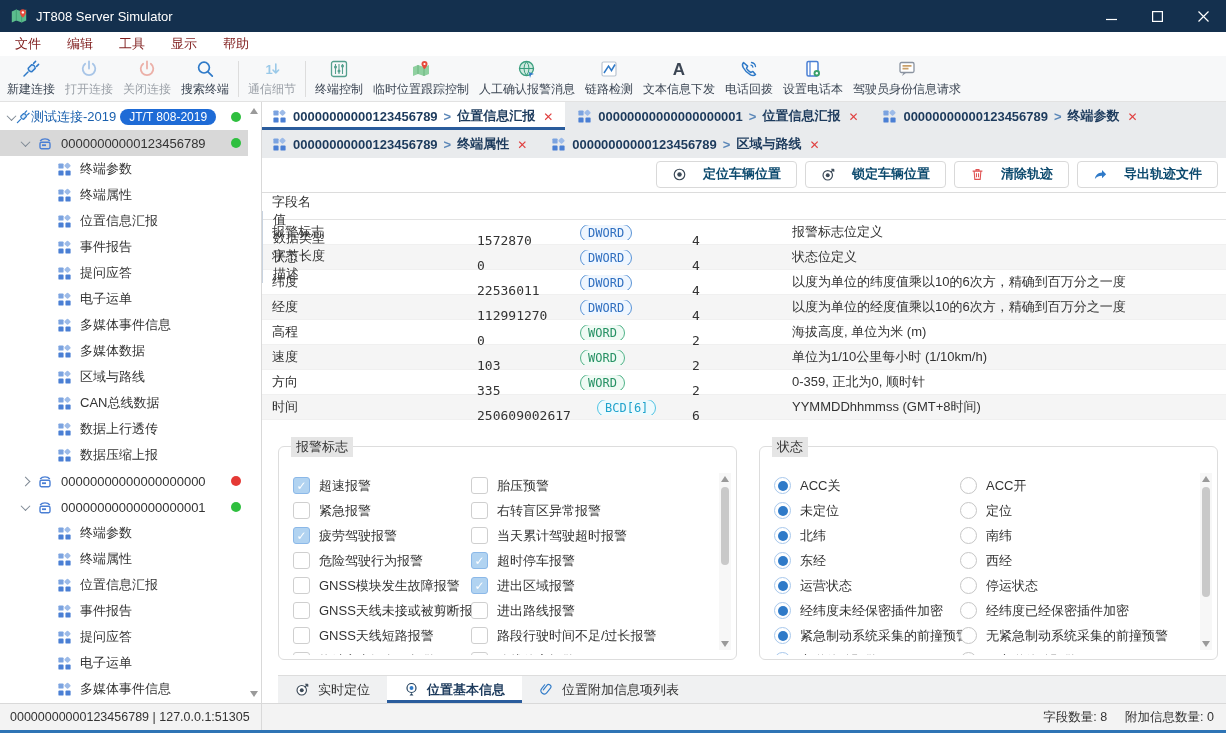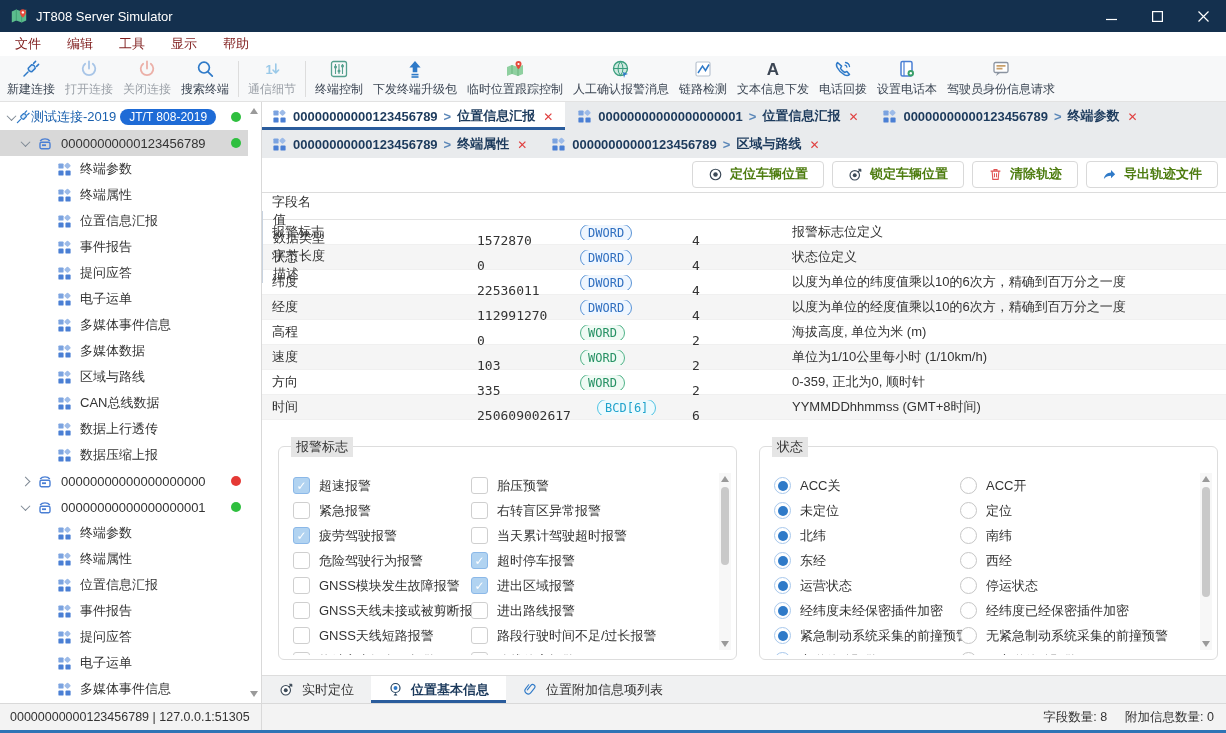--- a/index.html
+++ b/index.html
@@ -54,21 +54,21 @@
 
   .tabstrip { background:#e9ebed; }
   .tabrow { display:flex; height:28px; }
   .tab { display:flex; align-items:center; gap:6px; padding:0 10px; margin-right:2px; font-weight:600; color:#1c3a5c; }
   .tab.on { background:#fff; box-shadow:inset 0 -3px 0 #2a5c9c; }
   .tab .gt::after { content:">"; color:#5b87b8; font-weight:700; }
   .tab .x { width:14px; text-align:center; }
   .tab .x::after { content:"✕"; color:#e03e3e; font-weight:700; font-size:12px; }
 
   .actionbar { height:32px; display:flex; align-items:center; justify-content:flex-end; gap:8px; padding:0 8px; }
-  .abtn { display:flex; align-items:center; gap:7px; height:27px; padding:0 15px; background:#fff; border:1px solid #d9d9d9; border-radius:4px; color:#4d7c0f; font-weight:600; }
+  .abtn { display:flex; align-items:center; gap:16px; height:27px; padding:0 15px; background:#fff; border:1px solid #d9d9d9; border-radius:4px; color:#0c4a6e; font-weight:600; }
 
   
   .ftable { margin-top:2px; }
   .thead { display:flex; height:28px; border-top:1px solid #dcdcdc; border-bottom:1px solid #e3e3e3; align-items:stretch;flex-direction:column; }
   .thead > span { display:flex; align-items:center; padding-left:10px; border-left:1px solid #c8d3e0; }
   .thead > span:first-child { border-left:none; }
   .c1{width:205px;flex:none}.c2{width:103px;flex:none}.c3{width:112px;flex:none}.c4{width:100px;flex:none}.c5{flex:1;min-width:0}
   .tbody .frow { display:flex; height:25px; align-items:center; border-bottom:1px solid #f0f0f0; }
   .tbody .frow:nth-child(even) { background:#f5f5f5; }
   .frow > span { padding-left:10px; white-space:nowrap; overflow:hidden; }
@@ -88,21 +88,21 @@
   .cb.on { background:#b1d3f1; border-color:#8bb8e8; }
   .cb.on::after { content:"✓"; color:#fff; font-size:12px; font-weight:700; }
   .radio { width:17px; height:17px; border:1px solid #c6c6c6; border-radius:50%; background:#fff; flex:none; position:relative; }
   .radio.on { border-color:#a8c8ec; }
   .radio.on::after { content:""; position:absolute; inset:2.5px; border-radius:50%; background:#2f7ac8; }
   .pscroll { position:absolute; right:5px; top:26px; bottom:9px; width:12px; background:#f7f7f7; }
   .pscroll .tri-up { left:1.5px; top:3px; } .pscroll .tri-down { left:1.5px; bottom:3px; }
   .pthumb { position:absolute; left:2px; width:8px; border-radius:4px; background:#c9c9c9; }
 
   
-  .bottom-tabs { margin-top:auto; height:28px; background:#f0f1f2; border-top:1px solid #ddd; display:flex; }
+  .bottom-tabs { margin-top:auto; height:28px; background:#f0f1f2; border-top:1px solid #ddd; display:flex;margin-left:16px; }
   .btab { display:flex; align-items:center; gap:8px; padding:0 17px; color:#333; }
   .btab.on { background:#fff; box-shadow:inset 0 -3px 0 #2a5c9c; color:#1c3a5c; font-weight:600; }
 
   
   .statusbar { height:30px; background:#f3f3f3; border-top:1px solid #d9d9d9; border-bottom:3px solid #2e74b5; display:flex; align-items:center; font-size:12.5px; }
   .sb-left { width:262px; flex:none; height:100%; display:flex; align-items:center; padding-left:10px; border-right:1px solid #d9d9d9; white-space:nowrap; overflow:hidden; }
   .sb-right { margin-left:auto; display:flex; gap:18px; padding-right:12px; }
 </style>
 </head>
 <body>
@@ -198,28 +198,20 @@
         <g stroke="#55a08e" stroke-width="1.1">
           <path d="M6.5 5v10M10 5v10M13.5 5v10"></path>
         </g>
         <g fill="#55a08e">
           <circle cx="6.5" cy="8" r="1.5"></circle>
           <circle cx="10" cy="12" r="1.5"></circle>
           <circle cx="13.5" cy="7" r="1.5"></circle>
         </g>
       </svg>
     <span>终端控制</span>
-  </div>
-  <div class="tb-item">
-    <svg width="20" height="20" viewBox="0 0 20 20">
-        <path d="M10 2l5.6 6.6h-3.3v4.6H7.7V8.6H4.4z" fill="#2f7ac8"></path>
-        <rect x="6.5" y="14.8" width="7" height="1.6" fill="#2f7ac8"></rect>
-        <rect x="6.5" y="17.2" width="7" height="1.6" fill="#2f7ac8"></rect>
-      </svg>
-    <span>下发终端升级包</span>
   </div>
   <div class="tb-item">
     <svg width="20" height="20" viewBox="0 0 20 20">
         <path d="M2 8l5-2 6 2 5-2v9l-5 2-6-2-5 2z" fill="#8fd0a0"></path>
         <path d="M7 6v9M13 8v9" stroke="#6bb57e" stroke-width="1"></path>
         <path d="M13.5 2a3 3 0 0 1 3 3c0 2.2-3 5.2-3 5.2s-3-3-3-5.2a3 3 0 0 1 3-3z" fill="#e64a3c"></path>
         <circle cx="13.5" cy="5" r="1.1" fill="#fff"></circle>
       </svg>
     <span>临时位置跟踪控制</span>
   </div>

